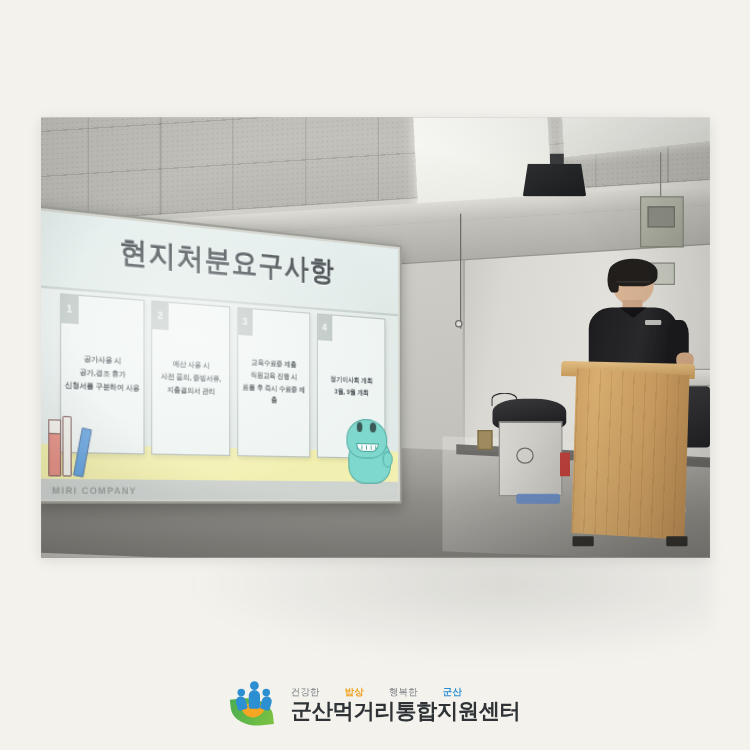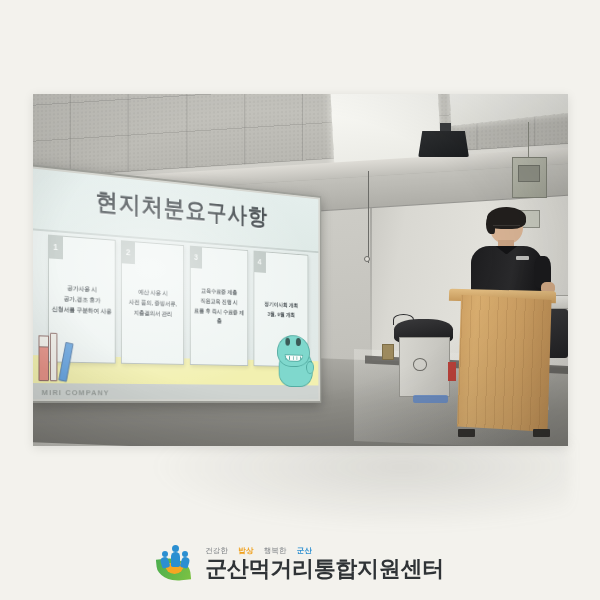--- a/index.html
+++ b/index.html
@@ -415,28 +415,28 @@
   .lm-fig.h3 { left: 26px; top: 8px;  width: 6px; height: 6px; }
   .lm-body {
     position: absolute; background: #2b8fd1;
   }
   .lm-body.b1 { left: 5px;  top: 14px; width: 8px;  height: 11px; border-radius: 4px 4px 2px 2px; transform: rotate(-16deg); }
   .lm-body.b2 { left: 15px; top: 9px;  width: 9px;  height: 15px; border-radius: 5px 5px 2px 2px; }
   .lm-body.b3 { left: 25px; top: 14px; width: 8px;  height: 11px; border-radius: 4px 4px 2px 2px; transform: rotate(16deg); }
 
   .logo-text { display: flex; flex-direction: column; gap: 1px; }
   .logo-tag {
-    font-size: 7.5px; letter-spacing: .2px; display: flex; gap: 10px; align-items: baseline;
+    font-size: 7.5px; letter-spacing: .2px; display: flex; gap: 20px; align-items: baseline;
   }
   .tag-a { color: #7b7f83; }
   .tag-b { color: #f0a11e; font-weight: 700; }
   .tag-c { color: #7b7f83; }
   .tag-d { color: #2b8fd1; font-weight: 700; }
   .logo-main {
-    font-size: 22px; font-weight: 800; color: #2f3336; letter-spacing: -0.3px;
+    font-size: 17px; font-weight: 800; color: #2f3336; letter-spacing: -0.3px;
     line-height: 1.05;
   }
   .logo-sub {
     font-size: 7.5px; color: #9a9e9c; letter-spacing: .9px;
   }
 </style>
 </head>
 <body>
 
 <div class="page">

